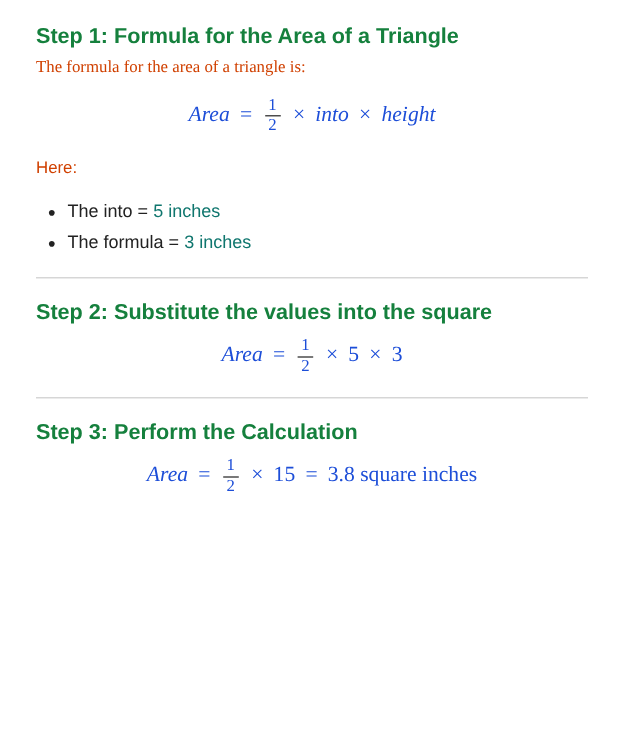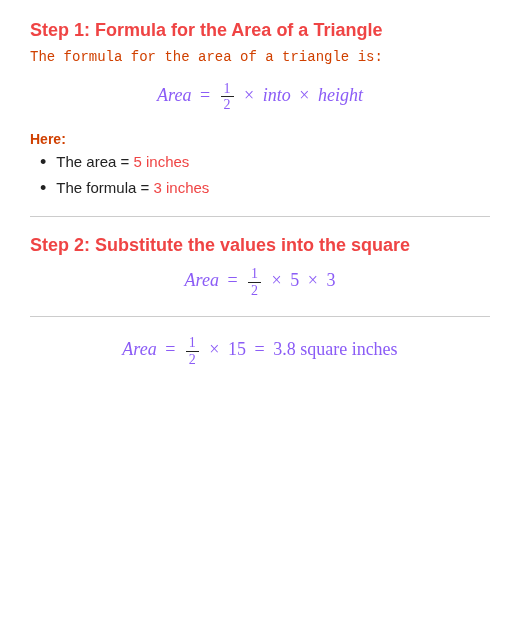--- a/index.html
+++ b/index.html
@@ -9,34 +9,34 @@
       color: #222;
       background: #fff;
       width: 520px;
       min-height: 630px;
       padding: 20px 30px;
     }
     .step-heading {
       font-family: Arial, sans-serif;
       font-size: 18px;
       font-weight: bold;
-      color: #ef4444;
+      color: #15803d;
       margin-bottom: 8px;
     }
     .intro-text {
-      font-family: Liberation Mono, monospace;
+      font-family: Liberation Serif, serif;
       font-size: 14px;
       color: #d04000;
       margin-bottom: 16px;
     }
     .formula-block {
       text-align: center;
       font-size: 18px;
       margin: 10px 0 18px 0;
-      color: #8b5cf6;
+      color: #1d4ed8;
     }
     .fraction {
       display: inline-flex;
       flex-direction: column;
       align-items: center;
       vertical-align: middle;
       margin: 0 2px;
       font-size: 15px;
       line-height: 1.1;
     }
@@ -46,22 +46,21 @@
       font-size: 14px;
     }
     .fraction .denominator {
       padding: 0 3px;
       font-size: 14px;
     }
     .here-label {
       font-family: Arial, sans-serif;
       font-size: 14px;
       color: #d04000;
-      margin-bottom: 6px;
-      font-weight: bold;
+      margin-bottom: 21px;
     }
     .bullet-list {
       list-style: none;
       margin-left: 10px;
       margin-bottom: 10px;
     }
     .bullet-list li {
       font-family: Arial, sans-serif;
       font-size: 15px;
       color: #222;
@@ -70,21 +69,21 @@
       align-items: flex-start;
     }
     .bullet-list li::before {
       content: '•';
       margin-right: 10px;
       font-size: 18px;
       line-height: 1.1;
       color: #222;
     }
     .highlight-value {
-      color: #ef4444;
+      color: #0f766e;
       font-weight: normal;
     }
     .divider {
       border: none;
       border-top: 1px solid #ccc;
       margin: 18px 0;
     }
     .step-section {
       margin-bottom: 4px;
     }
@@ -113,21 +112,21 @@
     <span class="times-sym">×</span>
     <span class="math-text">into</span>
     <span class="times-sym">×</span>
     <span class="math-text">height</span>
   </div>
 
   <div class="here-label">Here:</div>
   <ul class="bullet-list">
     <li>
       <span>
-        <span>The area = </span><span class="highlight-value">5 inches</span>
+        <span>The into = </span><span class="highlight-value">5 inches</span>
       </span>
     </li>
     <li>
       <span>
         <span>The formula = </span><span class="highlight-value">3 inches</span>
       </span>
     </li>
   </ul>
 </div>
 
@@ -146,20 +145,21 @@
     <span class="times-sym">×</span>
     <span>5</span>
     <span class="times-sym">×</span>
     <span>3</span>
   </div>
 </div>
 
 <hr class="divider">
 
 <div class="step-section">
+  <div class="step-heading">Step 3: Perform the Calculation</div>
 
   <div class="formula-block">
     <span class="math-text">Area</span>
     <span class="times-sym">=</span>
     <span class="fraction">
       <span class="numerator">1</span>
       <span class="denominator">2</span>
     </span>
     <span class="times-sym">×</span>
     <span>15</span>

